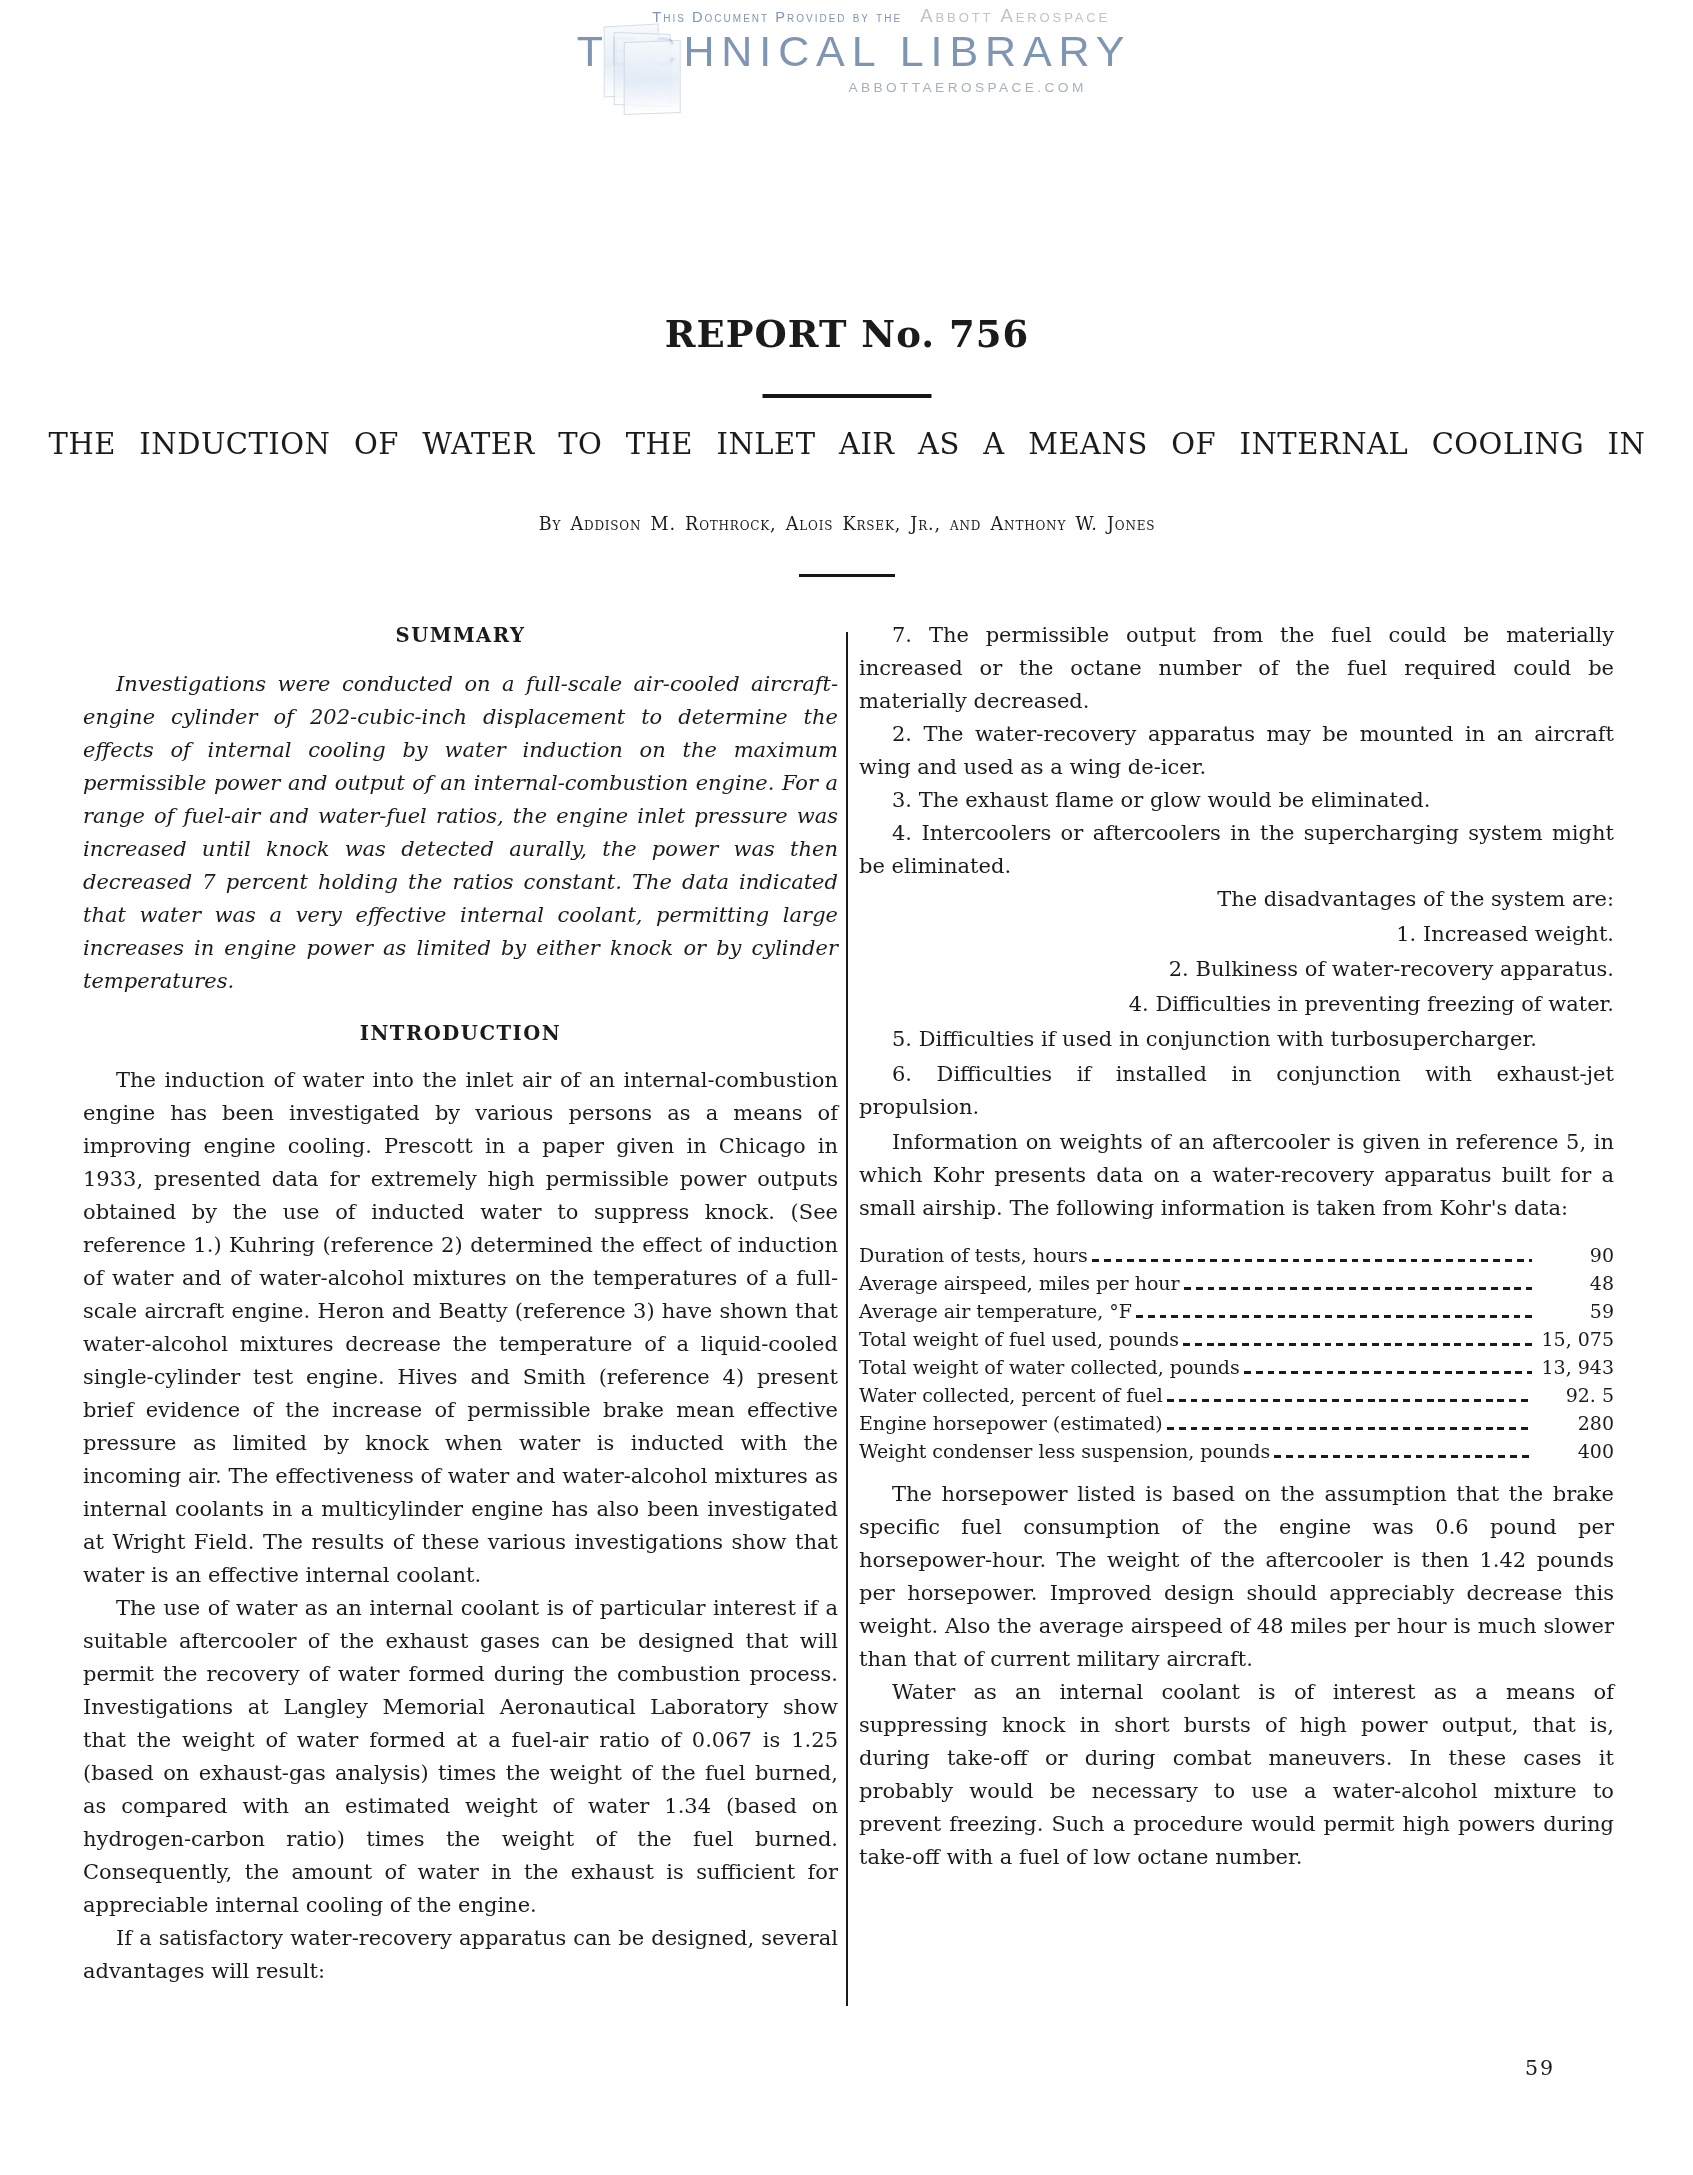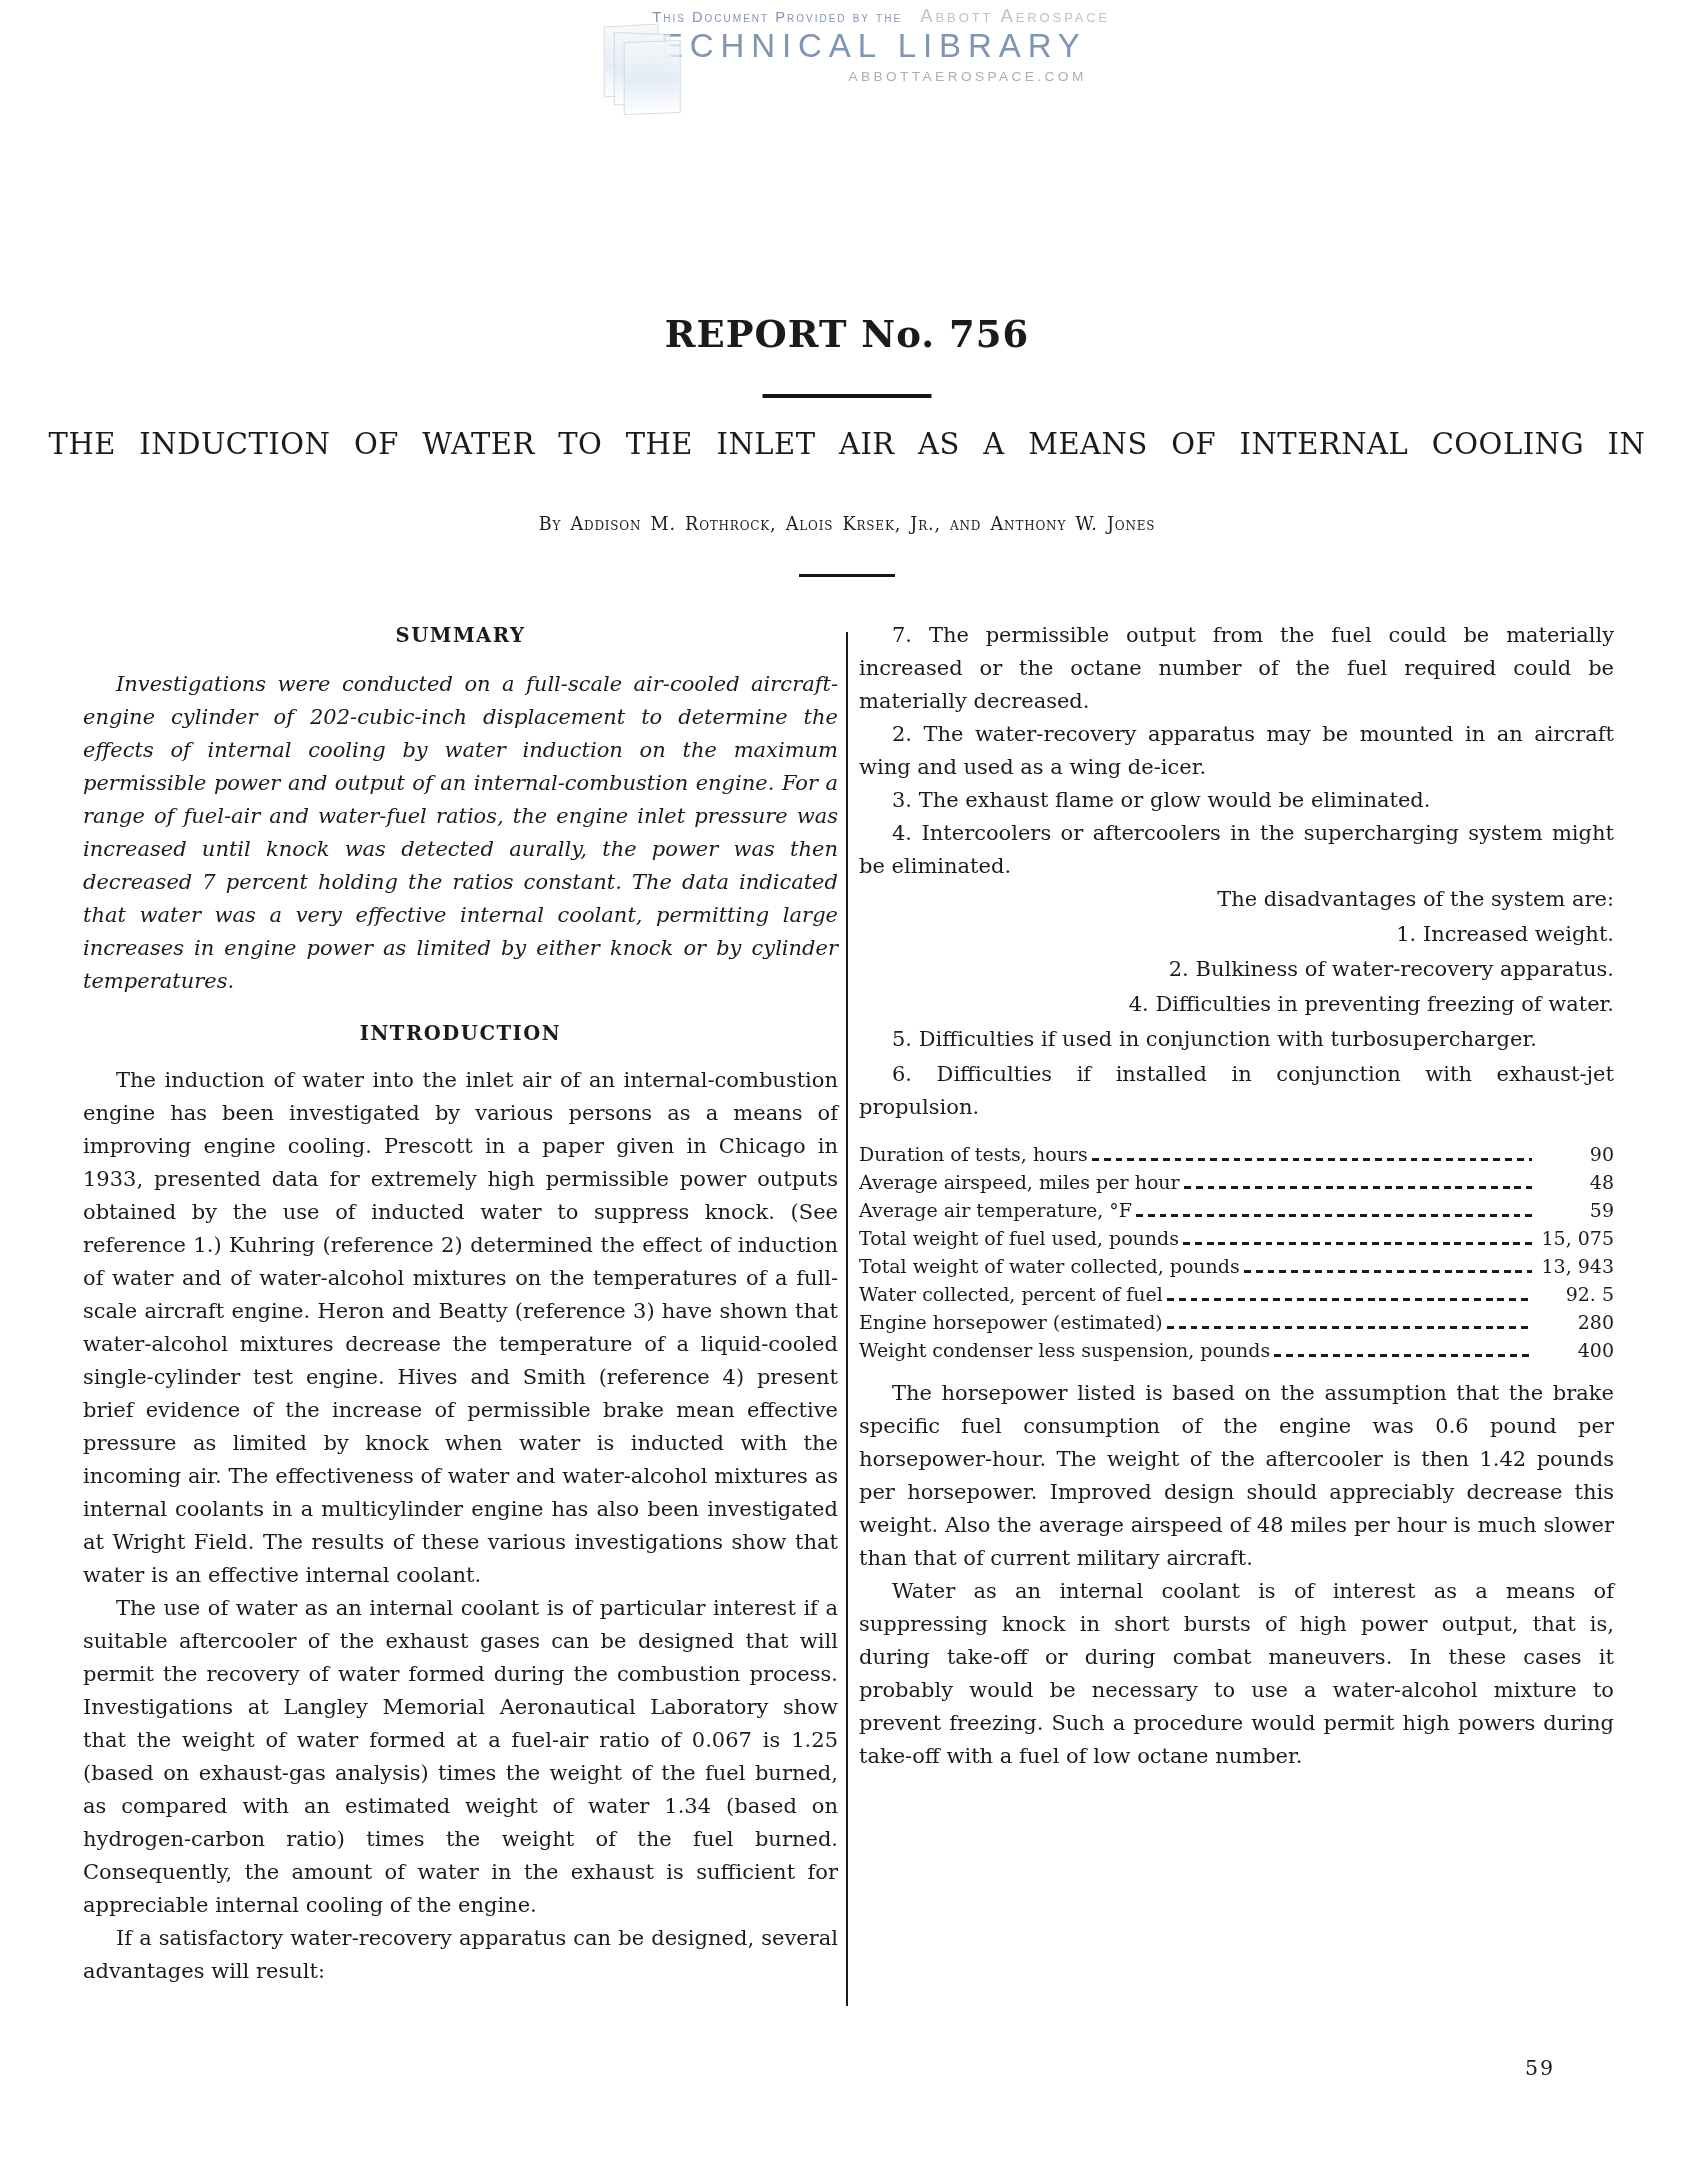--- a/index.html
+++ b/index.html
@@ -32,21 +32,21 @@
     color: #8096b4;
   }
   .logo-brand {
     font-variant: small-caps;
     font-size: 18.6px;
     letter-spacing: 2.9px;
     color: #bcc3cd;
     margin-left: 13.7px;
   }
   .logo-title {
-    font-size: 33px;
+    font-size: 43px;
     letter-spacing: 6.9px;
     color: #7e95b4;
     margin-top: 2px;
     white-space: nowrap;
   }
   .logo-site {
     font-size: 13.7px;
     letter-spacing: 3.4px;
     color: #a6b0bd;
     margin-top: 3.9px;
@@ -222,20 +222,21 @@
     <p class="body-par">4.  Intercoolers or aftercoolers in the supercharging system might be eliminated.</p>
 
     <p class="body-par spaced-above spaced-below plain-item">The disadvantages of the system are:</p>
 
     <p class="body-par list-par plain-item">1.  Increased weight.</p>
     <p class="body-par list-par plain-item">2.  Bulkiness of water-recovery apparatus.</p>
     <p class="body-par list-par plain-item">4.  Difficulties in preventing freezing of water.</p>
     <p class="body-par list-par">5.  Difficulties if used in conjunction with turbosupercharger.</p>
     <p class="body-par list-par">6.  Difficulties if installed in conjunction with exhaust-jet propulsion.</p>
 
+    <p class="body-par spaced-above">Information on weights of an aftercooler is given in reference 5, in which Kohr presents data on a water-recovery apparatus built for a small airship.  The following information is taken from Kohr's data:</p>
 
     <div class="leader-table">
       <div class="leader-row">
         <span class="lbl">Duration of tests, hours</span>
         <span class="leader"></span>
         <span class="val">90</span>
       </div>
       <div class="leader-row">
         <span class="lbl">Average airspeed, miles per hour</span>
         <span class="leader"></span>

